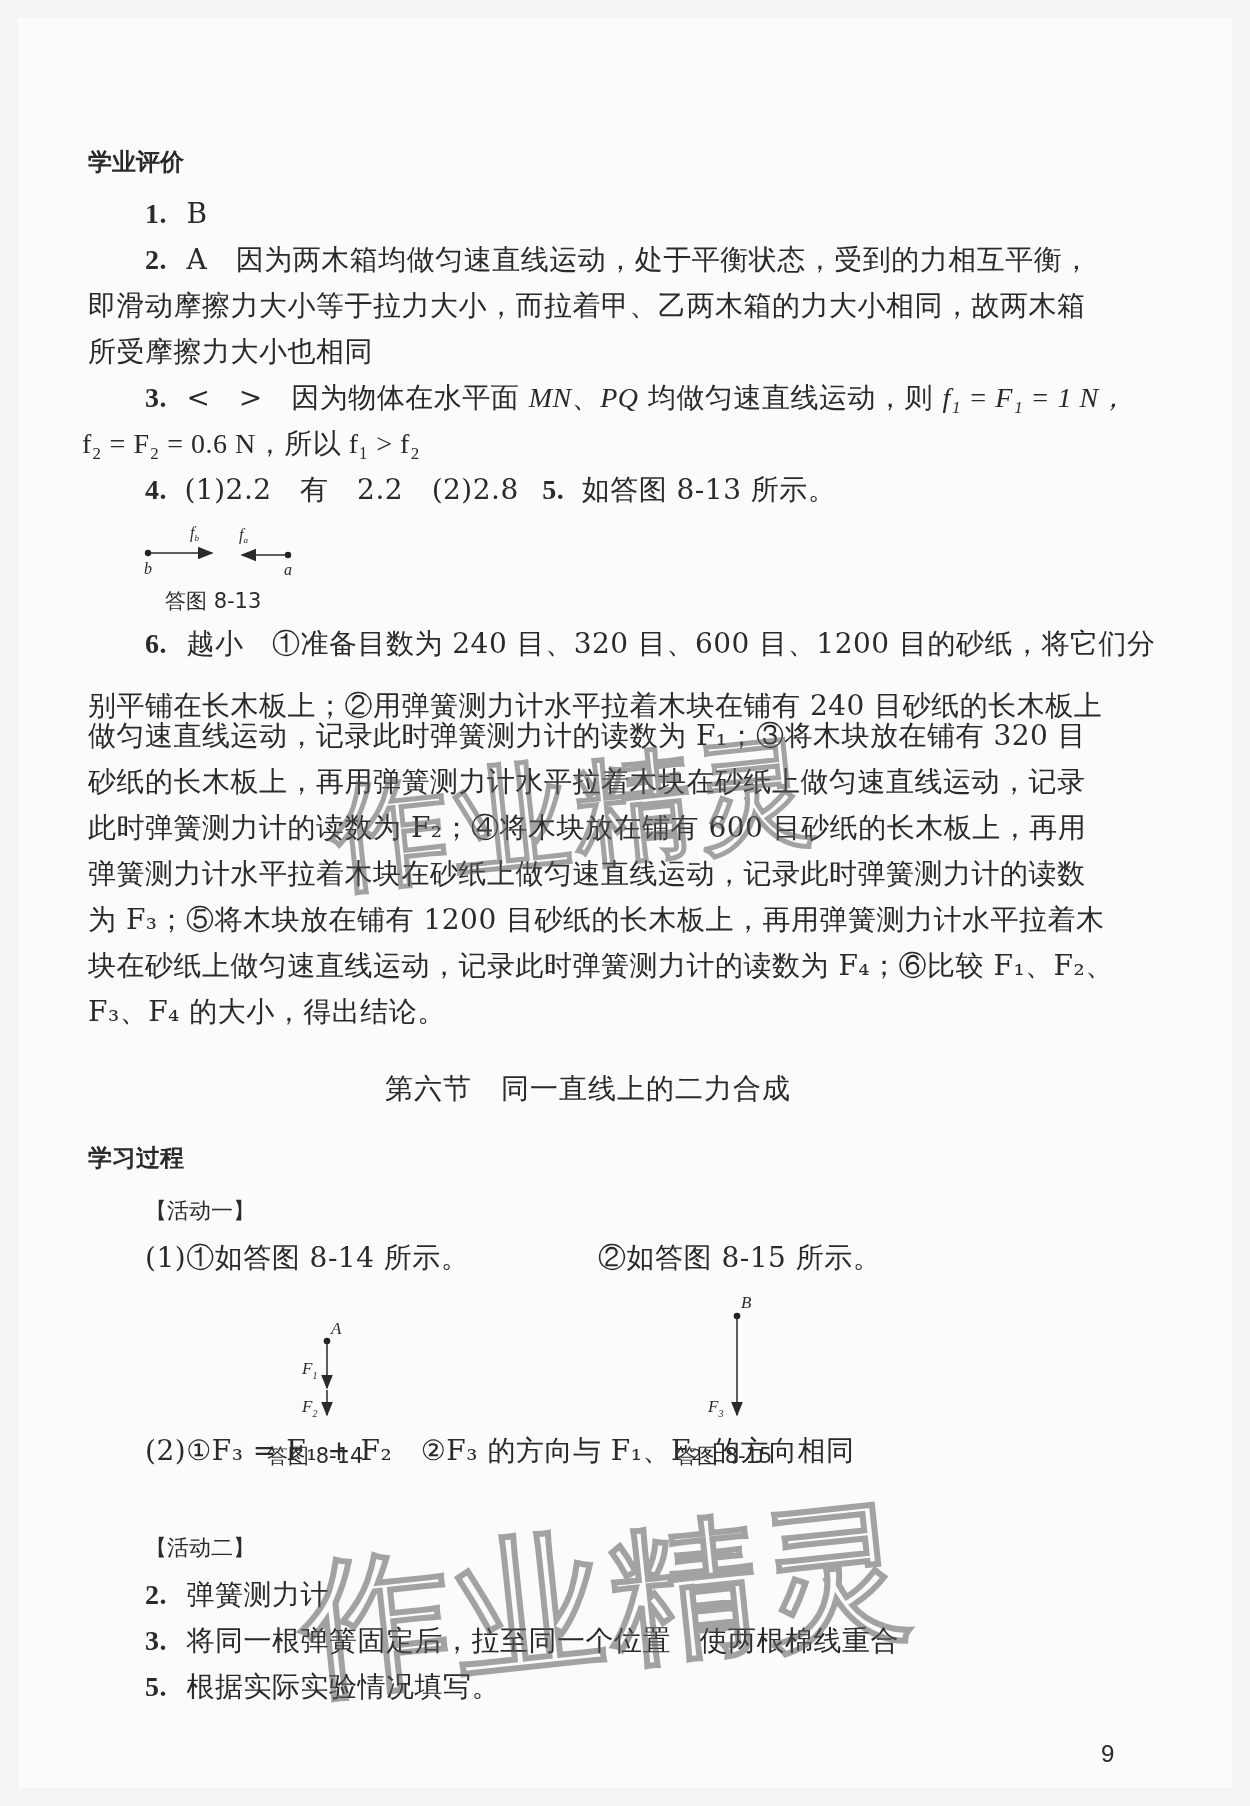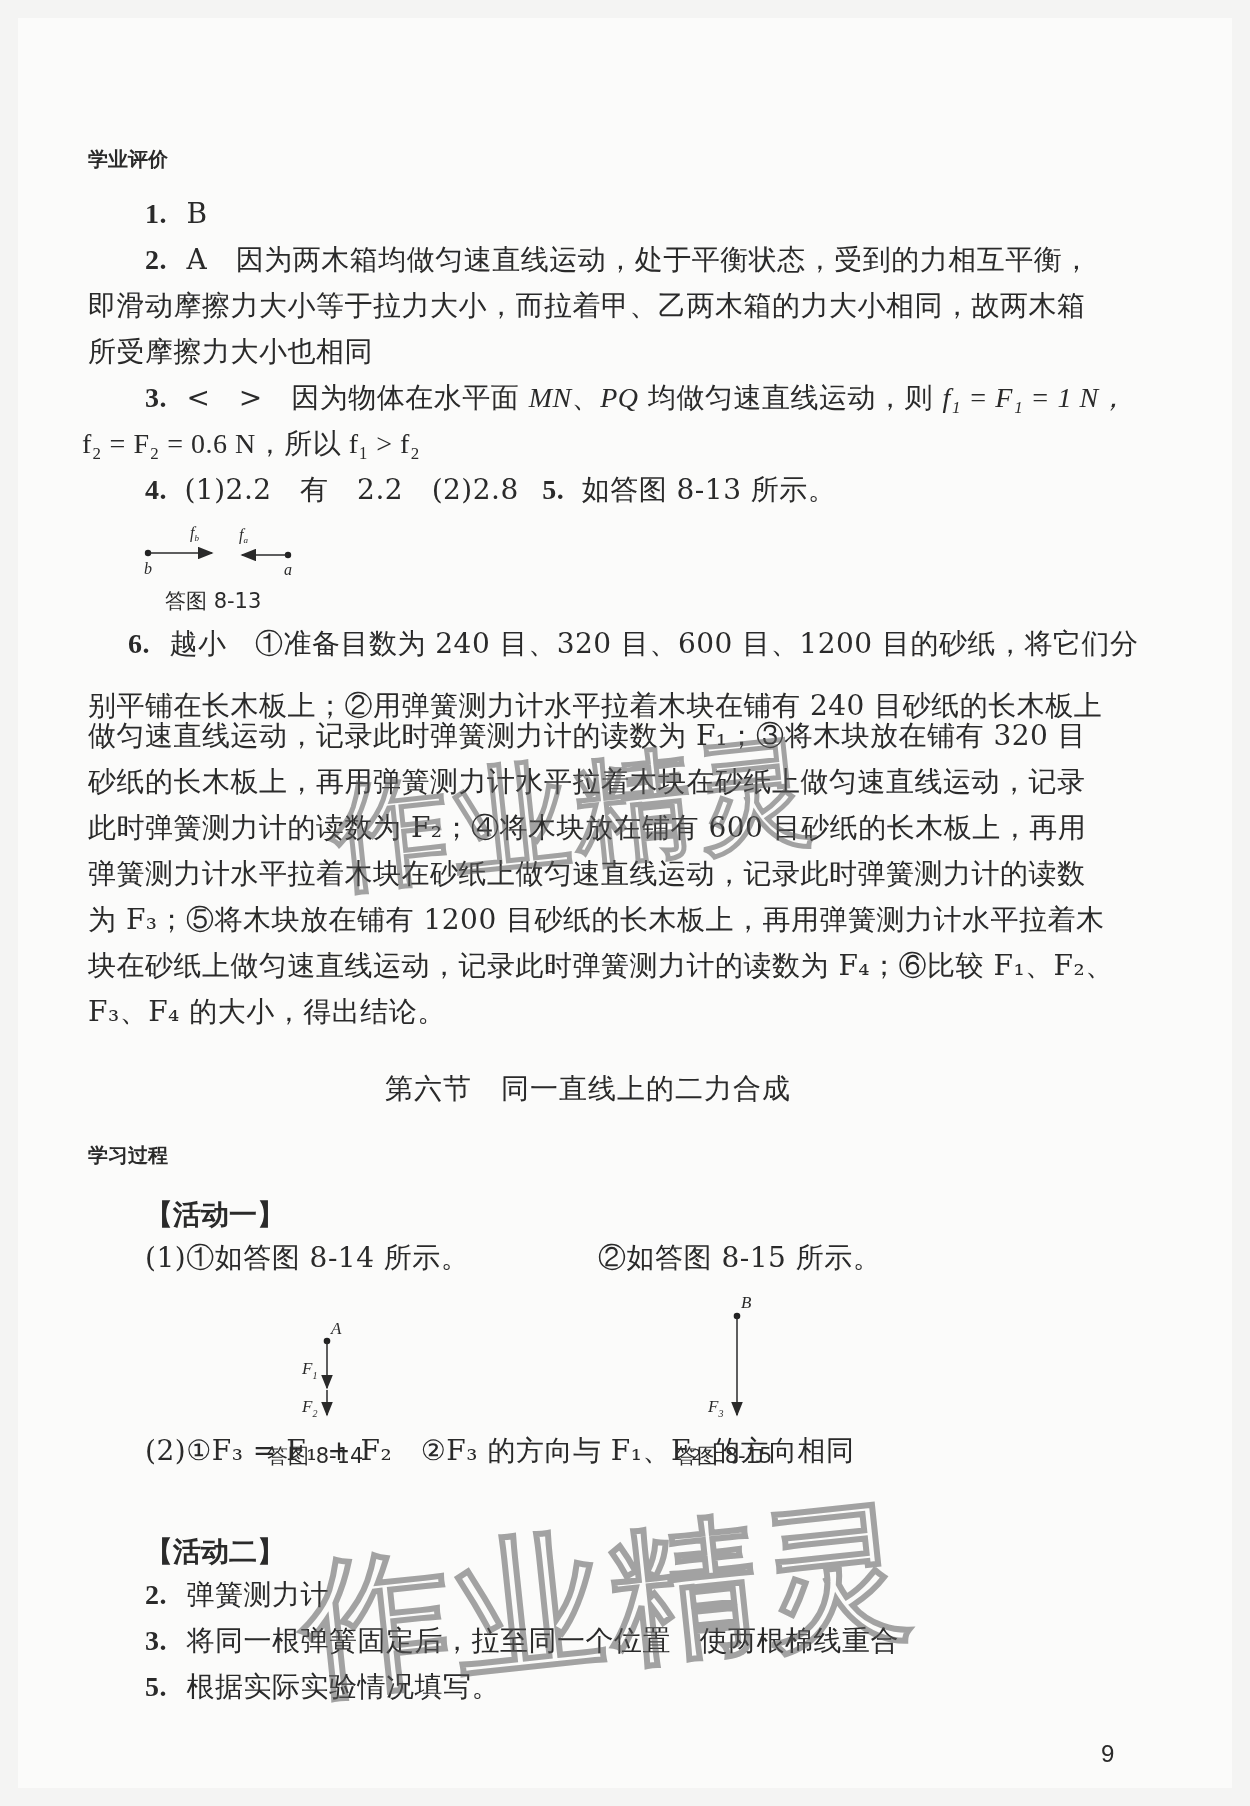--- a/index.html
+++ b/index.html
@@ -8,24 +8,24 @@
     background: #f4f4f3;
     font-family: "DejaVu Serif", "Liberation Serif", serif;
     color: #2a2a2a;
   }
   .page {
     position: absolute; left: 18px; top: 18px; width: 1214px; height: 1770px;
     background: #fbfbfa;
   }
   .abs { position: absolute; white-space: nowrap; }
   .txt { font-size: 28px; line-height: 32px; letter-spacing: 0.5px; }
-  .heading { font-family: "DejaVu Sans", "Liberation Sans", sans-serif; font-weight: bold; font-size: 20px; }
+  .heading { font-family: "DejaVu Sans", "Liberation Sans", sans-serif; font-weight: bold; font-size: 24px; }
   .num { font-weight: bold; font-family: "Liberation Serif", serif; }
   .title { font-family: "DejaVu Sans", "Liberation Sans", sans-serif; font-size: 28px; letter-spacing: 1px; }
-  .bracket { font-family: "DejaVu Sans", "Liberation Sans", sans-serif; font-weight: bold; font-size: 28px; }
+  .bracket { font-family: "DejaVu Sans", "Liberation Sans", sans-serif; font-weight: normal; font-size: 22px; }
   .caption { font-family: "DejaVu Sans", "Liberation Sans", sans-serif; font-size: 21px; }
   .math { font-family: "Liberation Serif", serif; font-style: italic; }
   .pagenum { font-family: "Liberation Sans", sans-serif; font-size: 24px; }
   .watermark {
     font-family: "DejaVu Sans", "Liberation Sans", sans-serif;
     font-weight: bold; color: transparent;
     -webkit-text-stroke: 1.3px rgba(90,90,90,0.55);
     transform: rotate(-6deg);
     letter-spacing: 4px;
   }
@@ -73,21 +73,21 @@
   <line x1="10" y1="33" x2="74" y2="33" stroke="#2a2a2a" stroke-width="1.6" marker-end="url(#ah)"></line>
   <circle cx="150" cy="35" r="3.2" fill="#222"></circle>
   <line x1="150" y1="35" x2="104" y2="35" stroke="#2a2a2a" stroke-width="1.6" marker-end="url(#ah)"></line>
   <text x="52" y="18" font-size="16"><tspan>f</tspan><tspan font-size="9" dy="3">b</tspan></text>
   <text x="101" y="20" font-size="16"><tspan>f</tspan><tspan font-size="9" dy="3">a</tspan></text>
   <text x="6" y="54" font-size="16">b</text>
   <text x="146" y="55" font-size="16">a</text>
 </svg>
 <div class="abs caption" style="left:165px; top:587px;">答图 8-13</div>
 
-<div class="abs txt" style="left:128px; top:628px;">
+<div class="abs txt" style="left:145px; top:628px;">
   <span class="num">6.</span>
   <span style="margin-left:10px;">越小　①准备目数为 240 目、320 目、600 目、1200 目的砂纸，将它们分</span>
 </div>
 <div class="abs txt" style="left:88px; top:690px;">别平铺在长木板上；②用弹簧测力计水平拉着木块在铺有 240 目砂纸的长木板上</div>
 <div class="abs txt" style="left:88px; top:720px;">做匀速直线运动，记录此时弹簧测力计的读数为 F₁；③将木块放在铺有 320 目</div>
 <div class="abs txt" style="left:88px; top:766px;">砂纸的长木板上，再用弹簧测力计水平拉着木块在砂纸上做匀速直线运动，记录</div>
 <div class="abs txt" style="left:88px; top:812px;">此时弹簧测力计的读数为 F₂；④将木块放在铺有 600 目砂纸的长木板上，再用</div>
 <div class="abs txt" style="left:88px; top:858px;">弹簧测力计水平拉着木块在砂纸上做匀速直线运动，记录此时弹簧测力计的读数</div>
 <div class="abs txt" style="left:88px; top:904px;">为 F₃；⑤将木块放在铺有 1200 目砂纸的长木板上，再用弹簧测力计水平拉着木</div>
 <div class="abs txt" style="left:88px; top:950px;">块在砂纸上做匀速直线运动，记录此时弹簧测力计的读数为 F₄；⑥比较 F₁、F₂、</div>

